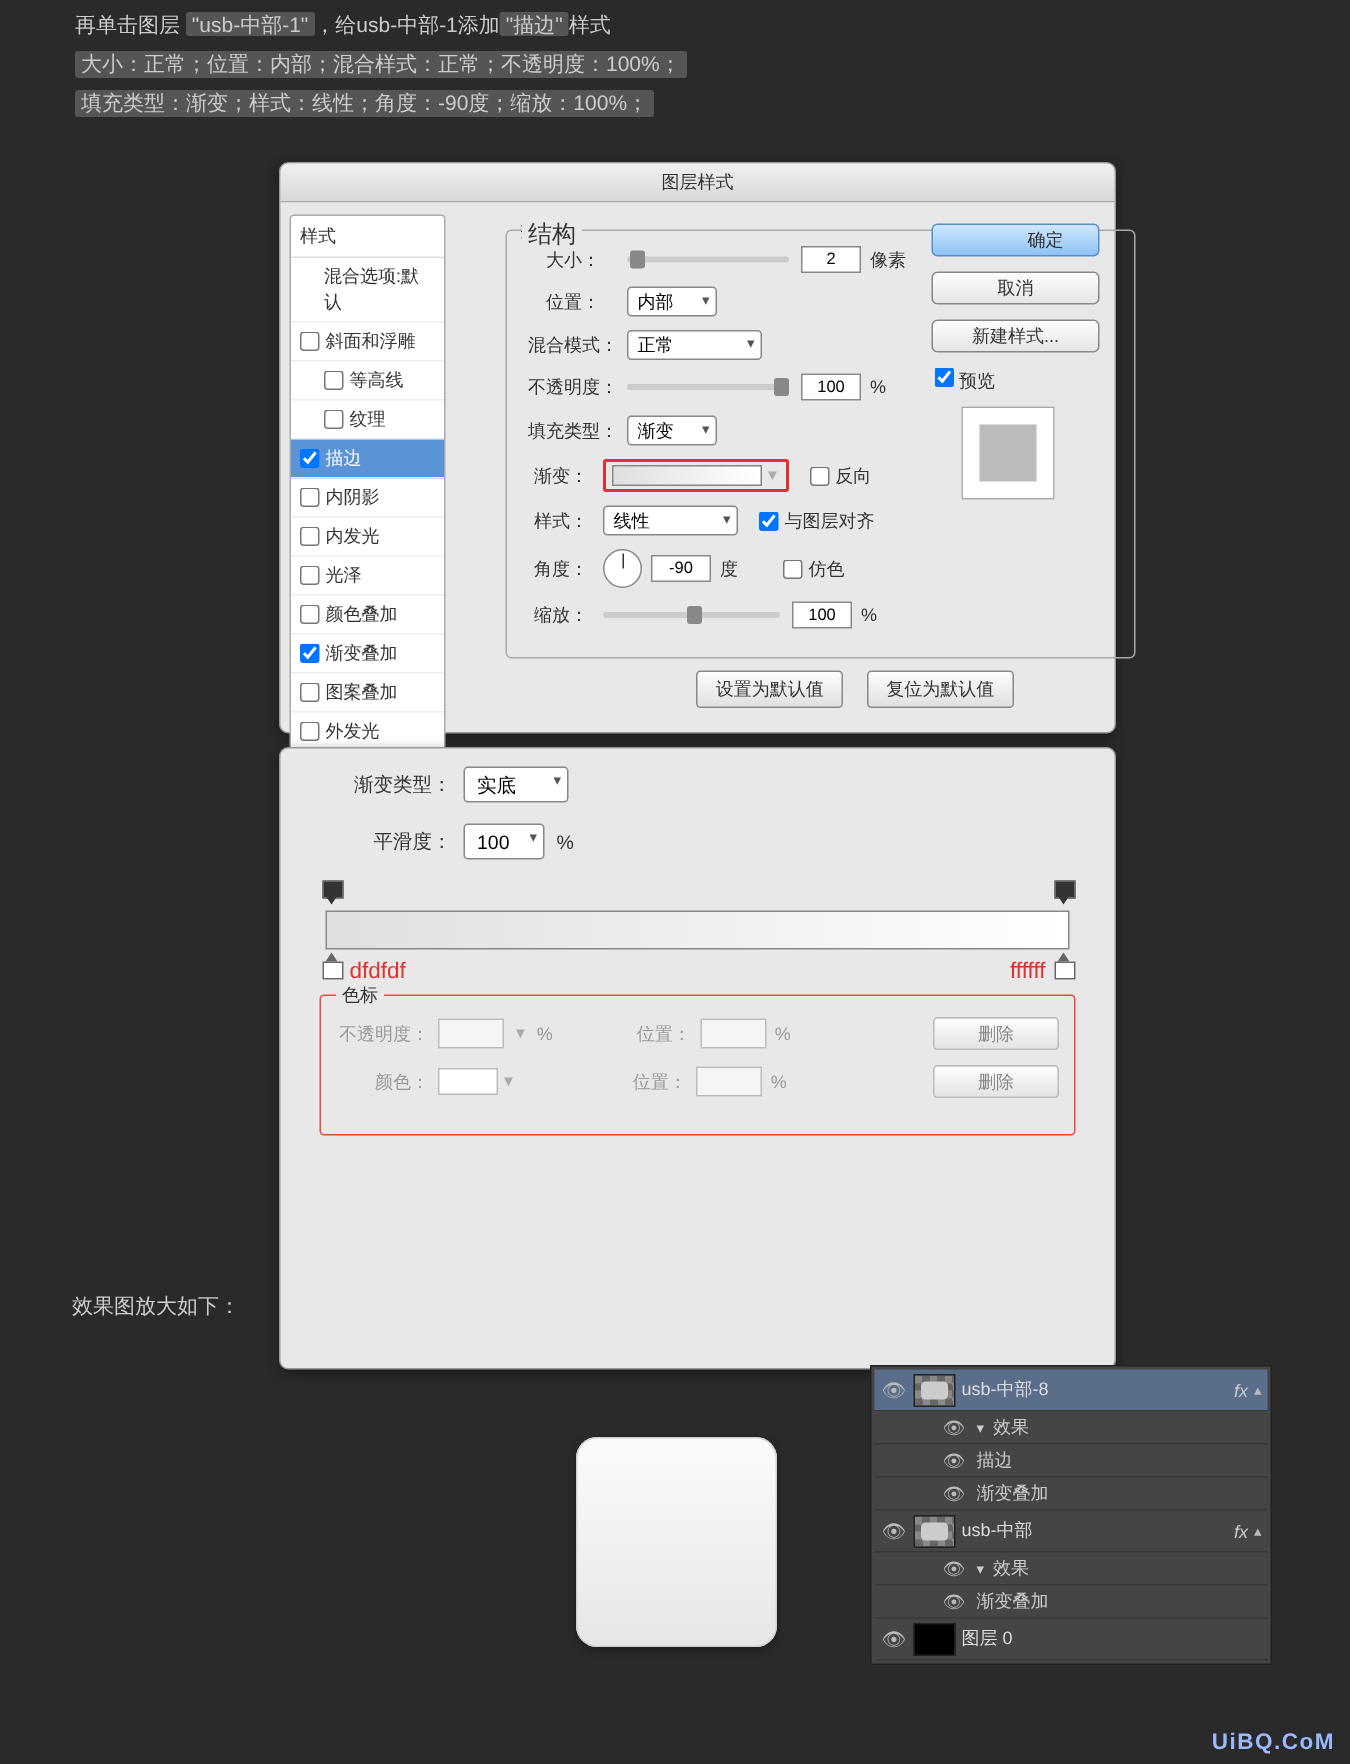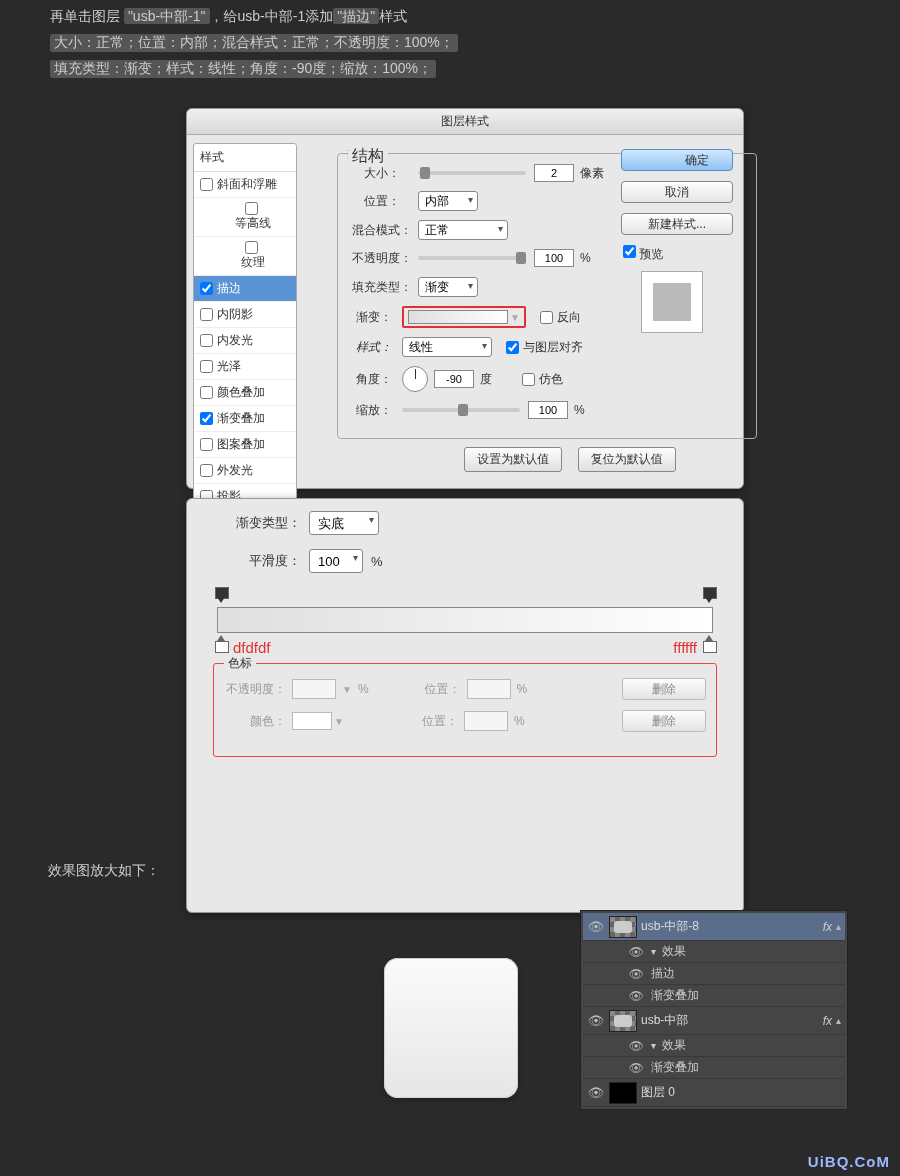--- a/index.html
+++ b/index.html
@@ -12,21 +12,21 @@
 
 .dialog1 { position: absolute; left: 186px; top: 108px; width: 558px; height: 381px; background: #e8e8e8; border: 1px solid #999; border-radius: 6px; box-shadow: 0 2px 8px rgba(0,0,0,0.4); }
 .dialog1 .titlebar { text-align: center; font-size: 12px; padding: 4px 0; background: linear-gradient(#f0f0f0,#d8d8d8); border-radius: 6px 6px 0 0; border-bottom: 1px solid #aaa; color: #333; }
 
 .styles-list { position: absolute; left: 6px; top: 34px; width: 104px; background: #fff; border: 1px solid #aaa; border-radius: 3px; }
 .styles-list .hdr { font-size: 12px; padding: 5px 6px; border-bottom: 1px solid #ddd; color: #333; }
 .styles-list .item { font-size: 12px; padding: 4px 6px; border-bottom: 1px solid #eee; color: #333; display: flex; align-items: center; }
 .styles-list .item.nocheck { padding-left: 22px; }
 .styles-list .item input[type=checkbox] { margin-right: 4px; }
 .styles-list .item.selected { background: #5a93d6; color: #fff; }
-.styles-list .item.indent { padding-left: 22px; flex-direction: column; }
+.styles-list .item.indent { padding-left: 22px; }
 
 .panel-right { position: absolute; right: 10px; top: 40px; width: 112px; }
 .btn { display: block; width: 100%; height: 22px; font-size: 12px; border: 1px solid #888; border-radius: 4px; margin-bottom: 10px; background: linear-gradient(#fdfdfd,#e5e5e5); color: #333; cursor: pointer; }
 .btn.primary { background: linear-gradient(#cfe8ff,#8fc2f5); border-color: #5a8fc5; padding-left: 40px; }
 .preview-check { font-size: 12px; color: #333; margin: 6px 0 8px 2px; }
 .preview-swatch { width: 62px; height: 62px; border: 1px solid #aaa; background: #fff; display: flex; align-items: center; justify-content: center; margin-left: 20px; }
 .preview-swatch div { width: 38px; height: 38px; background: #bbb; }
 
 .stroke-panel { position: absolute; left: 118px; top: 38px; width: 490px; }
 .fieldset { border: 1px solid #aaa; border-radius: 4px; margin: 0 0 8px 32px; padding: 10px 10px 10px 14px; position: relative; width: 420px; }
@@ -96,20 +96,21 @@
   </p>
   <p><span class="hl-line">大小：正常；位置：内部；混合样式：正常；不透明度：100%；</span></p>
   <p><span class="hl-line">填充类型：渐变；样式：线性；角度：-90度；缩放：100%；</span></p>
 </div>
 
 <div class="dialog1">
   <div class="titlebar">图层样式</div>
 
   <div class="styles-list">
     <div class="hdr nocheck">样式</div>
+    <div class="item nocheck">混合选项:默认</div>
     <div class="item">
         <input type="checkbox" style="">
         <span>斜面和浮雕</span>
       </div>
     <div class="item indent">
         <input type="checkbox" style="">
         <span>等高线</span>
       </div>
     <div class="item indent">
         <input type="checkbox" style="">
@@ -188,21 +189,21 @@
       <div class="row">
         <span class="lbl" style="width:44px;">渐变：</span>
         <span class="gradient-row">
           <span class="gradient-bar"></span>
           <span class="dd-tri">▼</span>
         </span>
         <input type="checkbox" class="check-s" style="margin-left: 14px;">
         <span>反向</span>
       </div>
       <div class="row">
-        <span class="lbl" style="width:44px;font-style:italic;">样式：</span>
+        <span class="lbl" style="width:44px;">样式：</span>
         <span class="sel-wrap"><select class="select-s" style="width:90px;"><option>线性</option></select></span>
         <input type="checkbox" checked="" class="check-s" style="margin-left: 14px;">
         <span>与图层对齐</span>
       </div>
       <div class="row">
         <span class="lbl" style="width:44px;">角度：</span>
         <span class="angle-dial"></span>
         <input class="input-s" value="-90" style="">
         <span style="margin-left:6px;">度</span>
         <input type="checkbox" class="check-s" style="margin-left: 30px;">

